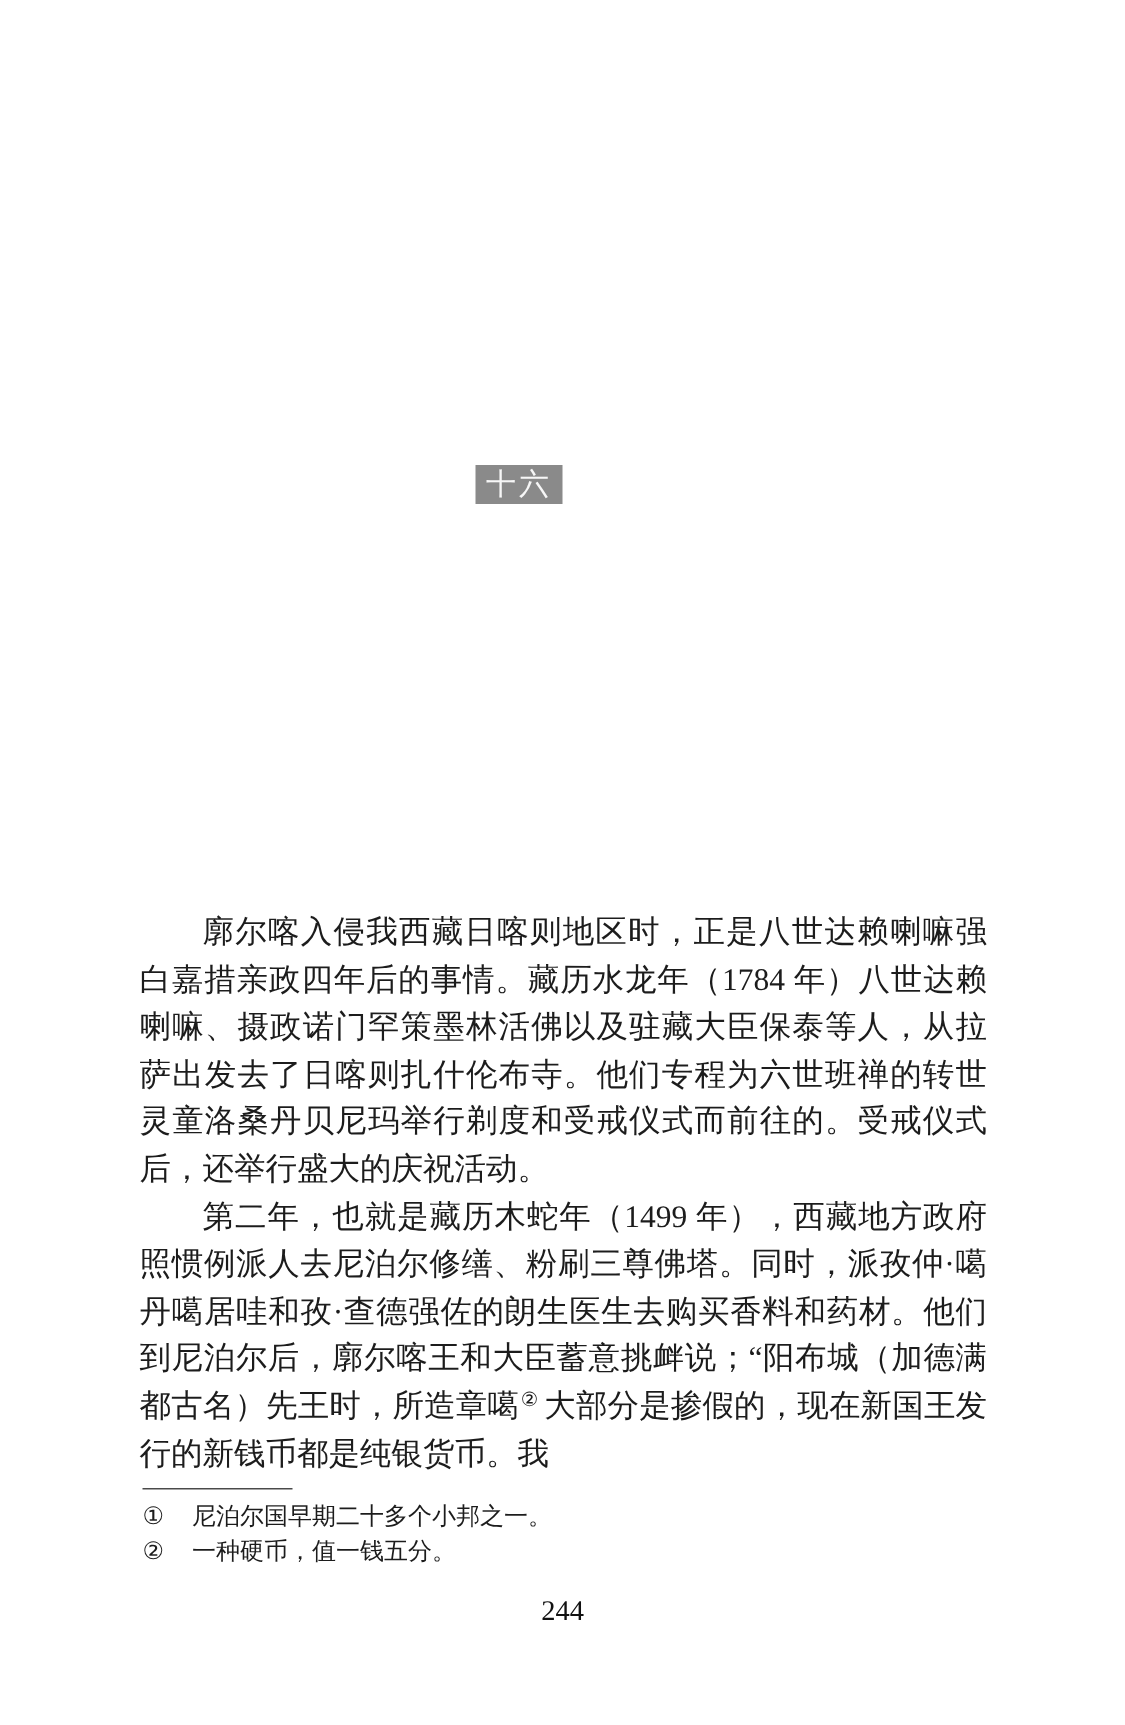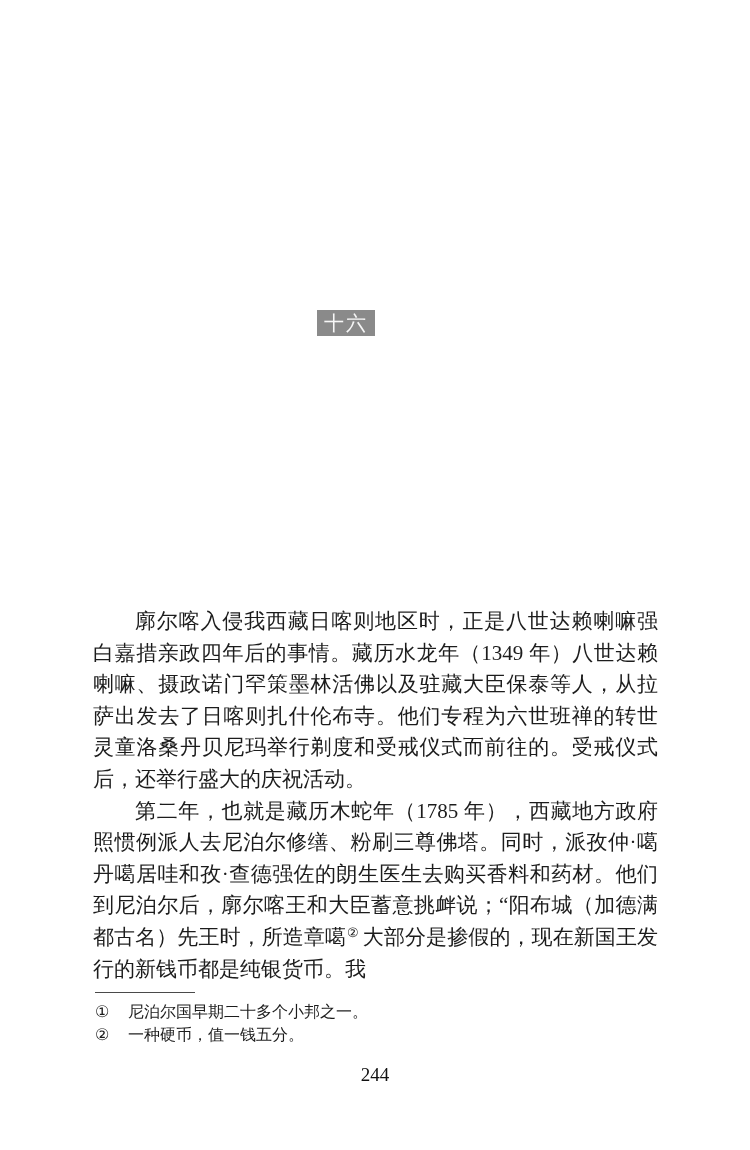--- a/index.html
+++ b/index.html
@@ -106,22 +106,22 @@
 </style>
 </head>
 <body>
 
 <div class="page">
 
   <div class="chapter-badge">十六</div>
 
 
   <div class="body-text">
-    <p>廓尔喀入侵我西藏日喀则地区时，正是八世达赖喇嘛强白嘉措亲政四年后的事情。藏历水龙年（1349 年）八世达赖喇嘛、摄政诺门罕策墨林活佛以及驻藏大臣保泰等人，从拉萨出发去了日喀则扎什伦布寺。他们专程为六世班禅的转世灵童洛桑丹贝尼玛举行剃度和受戒仪式而前往的。受戒仪式后，还举行盛大的庆祝活动。</p>
-    <p><span>第二年，也就是藏历木蛇年（1785 年），西藏地方政府照惯例派人去尼泊尔修缮、粉刷三尊佛塔。同时，派孜仲·噶丹噶居哇和孜·查德强佐的朗生医生去购买香料和药材。他们到尼泊尔后，廓尔喀王和大臣蓄意挑衅说；“阳布城（加德满都古名）先王时，所造章噶</span><sup>②</sup><span>大部分是掺假的，现在新国王发行的新钱币都是纯银货币。我</span></p>
+    <p>廓尔喀入侵我西藏日喀则地区时，正是八世达赖喇嘛强白嘉措亲政四年后的事情。藏历水龙年（1784 年）八世达赖喇嘛、摄政诺门罕策墨林活佛以及驻藏大臣保泰等人，从拉萨出发去了日喀则扎什伦布寺。他们专程为六世班禅的转世灵童洛桑丹贝尼玛举行剃度和受戒仪式而前往的。受戒仪式后，还举行盛大的庆祝活动。</p>
+    <p><span>第二年，也就是藏历木蛇年（1499 年），西藏地方政府照惯例派人去尼泊尔修缮、粉刷三尊佛塔。同时，派孜仲·噶丹噶居哇和孜·查德强佐的朗生医生去购买香料和药材。他们到尼泊尔后，廓尔喀王和大臣蓄意挑衅说；“阳布城（加德满都古名）先王时，所造章噶</span><sup>②</sup><span>大部分是掺假的，现在新国王发行的新钱币都是纯银货币。我</span></p>
   </div>
 
   <div class="footnotes">
     <hr class="footnote-rule">
     <div class="footnote-row">
       <span class="footnote-marker">①</span>
       <span class="footnote-text">尼泊尔国早期二十多个小邦之一。</span>
     </div>
     <div class="footnote-row">
       <span class="footnote-marker">②</span>

